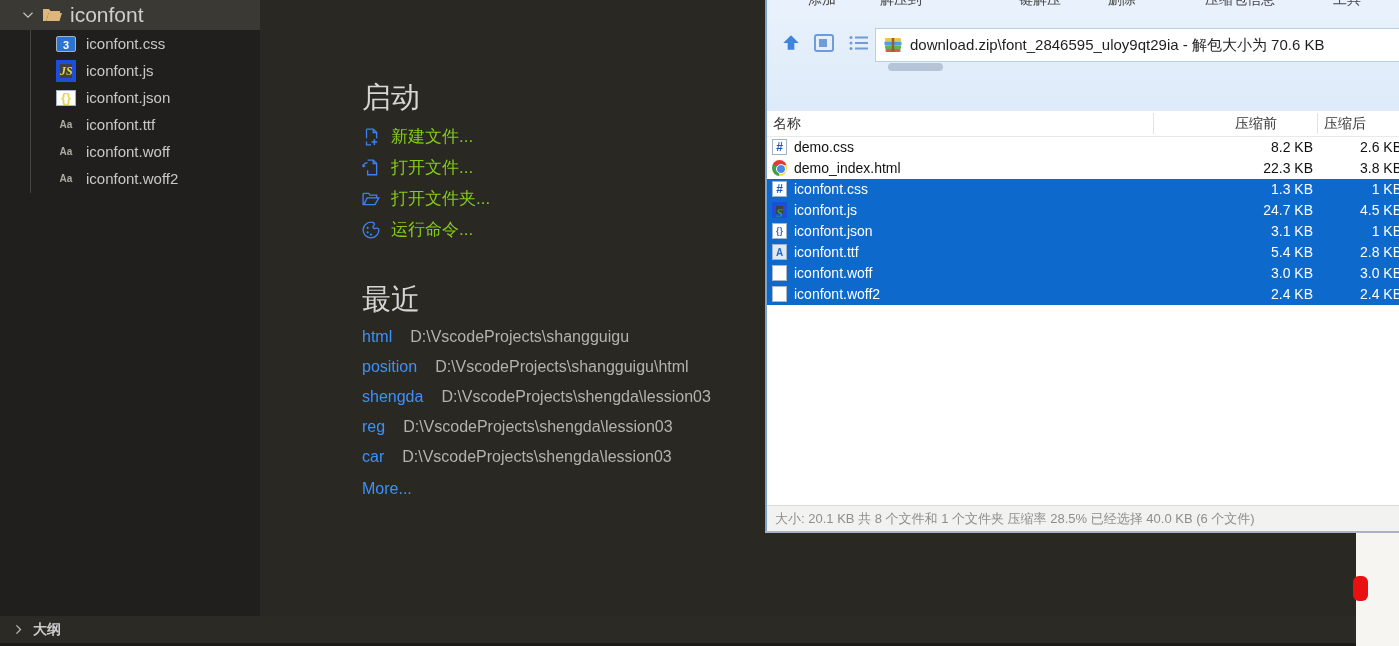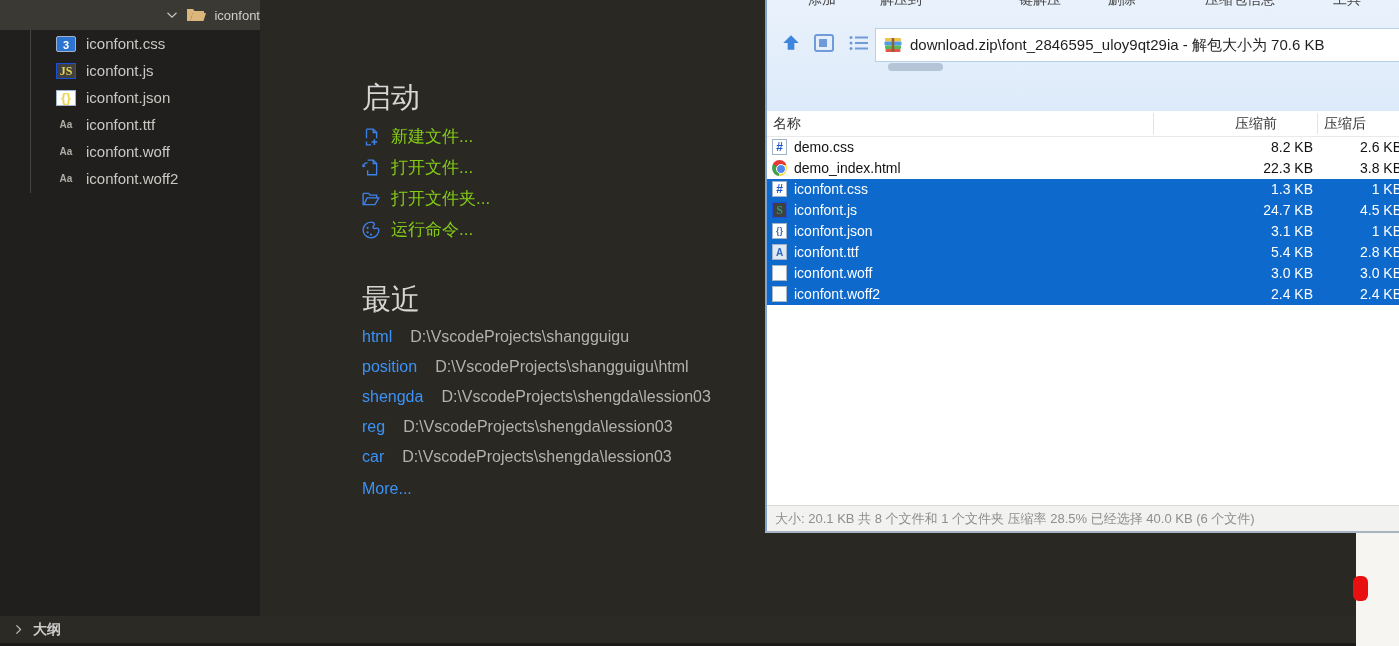--- a/index.html
+++ b/index.html
@@ -6,21 +6,21 @@
   html,body { width:1399px; height:646px; overflow:hidden; }
   body {
     font-family:"Liberation Sans","DejaVu Sans",sans-serif;
     background:#292823; position:relative;
   }
 
   
   .sidebar { position:absolute; left:0; top:0; width:260px; height:616px; background:#201f1e; }
   .folder-header {
     height:30px; background:#3a3933; display:flex; align-items:center;
-    padding-left:22px; gap:8px; color:#cfcfcf; font-size:13px; cursor:pointer;justify-content:flex-end;
+    padding-left:22px; gap:8px; color:#cfcfcf; font-size:21px; cursor:pointer;
   }
   .tree { position:relative; }
   .tree-item {
     height:27px; display:flex; align-items:center; gap:10px;
     padding-left:56px; color:#c8c8c4; font-size:15px; cursor:pointer;
   }
   .tree-item .badge { width:20px; text-align:center; flex:0 0 20px; font-weight:bold; }
   .tree-item .licon-css {
     display:inline-block; width:15px; height:16px; background:#2c73d2; color:#fff;
     font-size:11px; line-height:16px; border-radius:2px; font-weight:bold;
@@ -97,22 +97,22 @@
   .file-row .licon { position:absolute; left:5px; top:2px; width:15px; height:16px;
                      font-weight:bold; text-align:center; }
   .file-row .fname { position:absolute; left:27px; top:2px; white-space:nowrap; }
   .file-row .fsize1{ position:absolute; right:86px; top:2px; }
   .file-row .fsize2{ position:absolute; right:-3px; top:2px; }
 
   .licon-folder { background:#f3cf7a; border:1px solid #d9ab4e; border-radius:1px; position:relative; }
   .licon-folder::before { content:""; position:absolute; left:-1px; top:-4px; width:7px; height:3px;
                           background:#f3cf7a; border:1px solid #d9ab4e; border-bottom:none; }
   .licon-css  { background:#fff; border:1px solid #9fb4c8; color:#1a57c2; font-size:12px; line-height:14px; }
-  .licon-js   { background:#404040; border:1px solid #1d4ed8; color:#2e9e66; font-size:12px; line-height:14px;
-                font-family:"Liberation Serif",serif; }
+  .licon-js   { background:#404040; border:4px solid #1d4ed8; color:#2e9e66; font-size:12px; line-height:14px;
+                font-family:"Liberation Serif",serif; font-style:italic; }
   .licon-json { background:#fff; border:1px solid #9fb4c8; color:#3b69a8; font-size:9px; line-height:14px; }
   .licon-ttf  { background:#dfe9f4; border:1px solid #9fb4c8; color:#2f66c4; font-size:10px; line-height:15px; }
   .licon-doc  { background:#fdfdfd; border:1px solid #a8b6c6; }
   .licon-chrome { border-radius:50%; border:none !important;
     background:conic-gradient(from 60deg, #fdd835 0 120deg, #43a047 120deg 240deg, #e53935 240deg 360deg); }
   .licon-chrome::after { content:""; position:absolute; left:3.5px; top:3.5px; width:8px; height:8px;
     background:#4f87ee; border:1.5px solid #fff; border-radius:50%; }
 
   .status-bar { position:absolute; left:2px; right:0; bottom:2px; height:26px;
     background:#f2f2f1; border-top:1px solid #dadada; display:flex; align-items:center;

